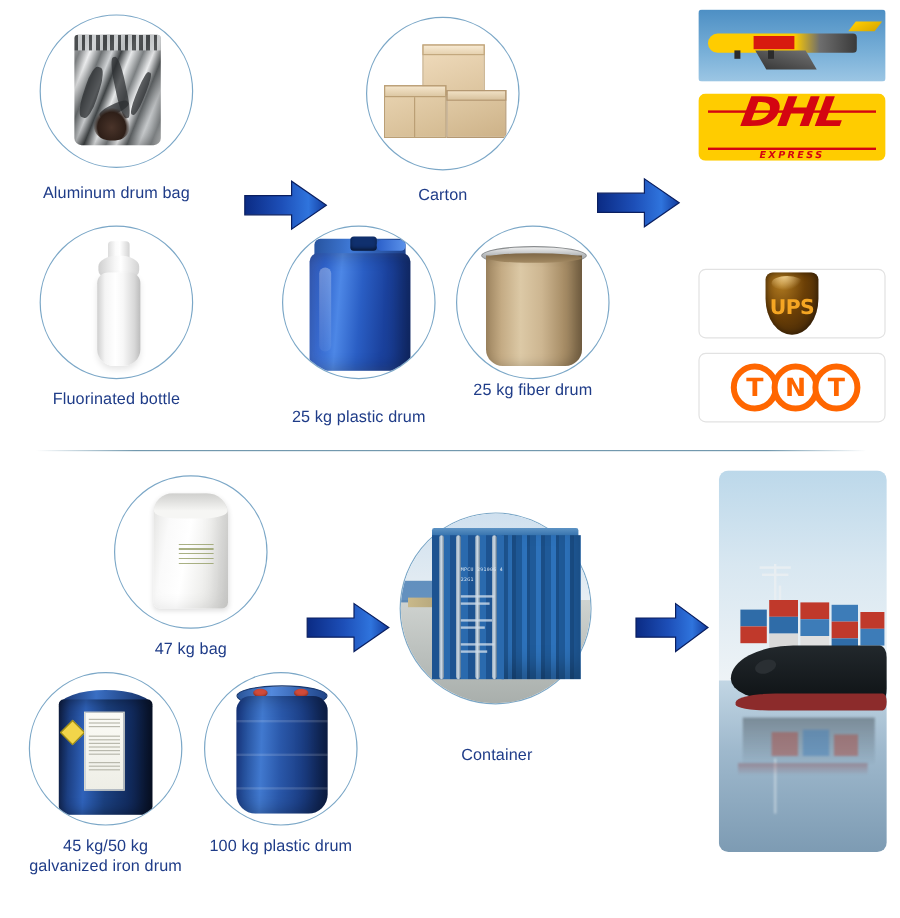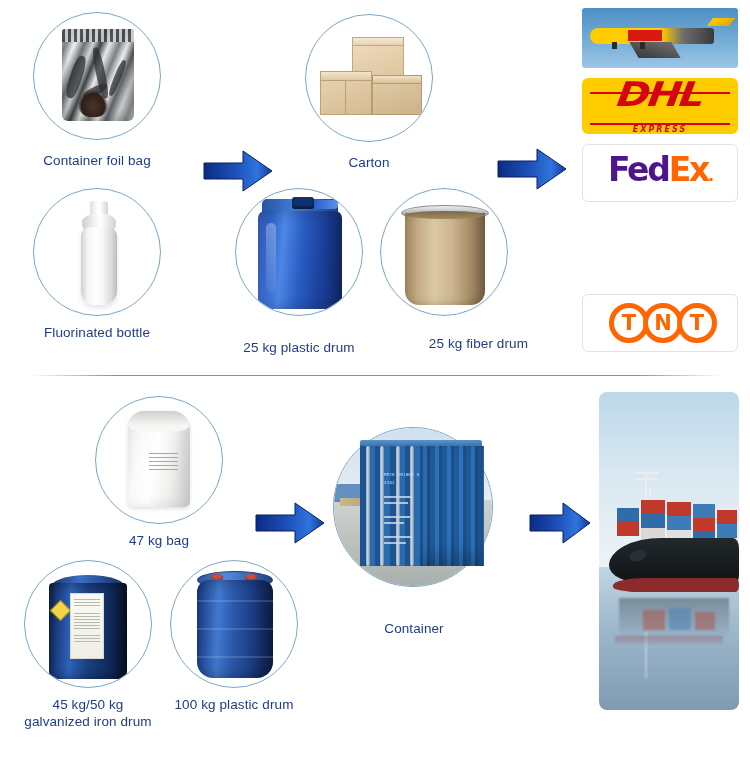--- a/index.html
+++ b/index.html
@@ -315,21 +315,21 @@
 
   <div class="node">
     <div class="circle" style="left:33px; top:12px; width:128px; height:128px;">
       <div class="photo foil" style="left:28px; top:16px; width:72px; height:92px;">
         <div class="foil-streak" style="left:8px;  top:26px; width:12px; height:44px; transform:rotate(18deg);"></div>
         <div class="foil-streak" style="left:34px; top:18px; width:9px;  height:52px; transform:rotate(-12deg);"></div>
         <div class="foil-streak" style="left:52px; top:30px; width:7px;  height:38px; transform:rotate(22deg);"></div>
         <div class="foil-streak" style="left:20px; top:58px; width:26px; height:8px;  transform:rotate(-26deg);"></div>
       </div>
     </div>
-    <div class="caption" style="left:13px; top:152px; width:168px;">Container foil bag</div>
+    <div class="caption" style="left:13px; top:152px; width:168px;">Aluminum drum bag</div>
   </div>
 
   <div class="node">
     <div class="circle" style="left:33px; top:188px; width:128px; height:128px;">
       <div class="photo" style="left:44px; top:12px; width:42px; height:106px;">
         <div class="bottle-neck" style="left:12px; top:0;   width:18px; height:16px;"></div>
         <div class="bottle-shoulder" style="left:4px;  top:12px; width:34px; height:18px;"></div>
         <div class="bottle-body" style="left:3px;  top:26px; width:36px; height:78px;"></div>
       </div>
     </div>
@@ -395,21 +395,21 @@
   <div class="node">
     <div class="circle" style="left:380px; top:188px; width:128px; height:128px;">
       <div class="photo" style="left:16px; top:16px; width:96px; height:102px;">
         <div class="fiber-rim" style="left:4px; top:0;  width:88px; height:16px;"></div>
         <div class="fiber-body" style="left:8px; top:8px; width:80px; height:92px;
                                        border-radius: 0 0 14px 14px;"></div>
         <div style="position:absolute; left:8px; top:6px; width:80px; height:8px;
                     background:linear-gradient(180deg,#7e6746,#a38a63); border-radius:50%;"></div>
       </div>
     </div>
-    <div class="caption" style="left:360px; top:335px; width:168px;text-align:right;">25 kg fiber drum</div>
+    <div class="caption" style="left:360px; top:316px; width:168px;">25 kg fiber drum</div>
   </div>
 
   <div class="arrow" style="left:497px; top:146px; width:70px; height:46px;">
     <svg width="70" height="46" viewBox="0 0 70 46">
       <defs>
         <linearGradient id="ag2" x1="0" y1="0" x2="1" y2="0">
           <stop offset="0%" stop-color="#0b2b84"></stop>
           <stop offset="45%" stop-color="#1d4fb8"></stop>
           <stop offset="78%" stop-color="#2f74dd"></stop>
           <stop offset="100%" stop-color="#123a9c"></stop>
@@ -436,26 +436,26 @@
 
   <div class="logo-box plain" style="left:582px; top:78px; width:156px; height:56px;">
     <div class="dhl-band">
       <div class="dhl-rule" style="top:14px;"></div>
       <div class="dhl-word">DHL</div>
       <div class="dhl-sub">EXPRESS</div>
       <div class="dhl-rule" style="bottom:9px;"></div>
     </div>
   </div>
 
-  <div class="logo-box" style="left:582px; top:144px; width:156px; height:58px;">
-    <div class="fedex">
-      <span class="fed">Fed</span><span class="ex">Ex</span><span class="dot">.</span>
-    </div>
-  </div>
-
+
+  <div class="logo-box" style="left:582px; top:224px; width:156px; height:58px;">
+    <div class="ups-shield">
+      <div class="ups-txt">UPS</div>
+    </div>
+  </div>
 
   <div class="logo-box" style="left:582px; top:294px; width:156px; height:58px;">
     <div class="tnt">
       <div class="tnt-ring">
           <span>T</span>
         </div>
       <div class="tnt-ring">
           <span>N</span>
         </div>
       <div class="tnt-ring">

